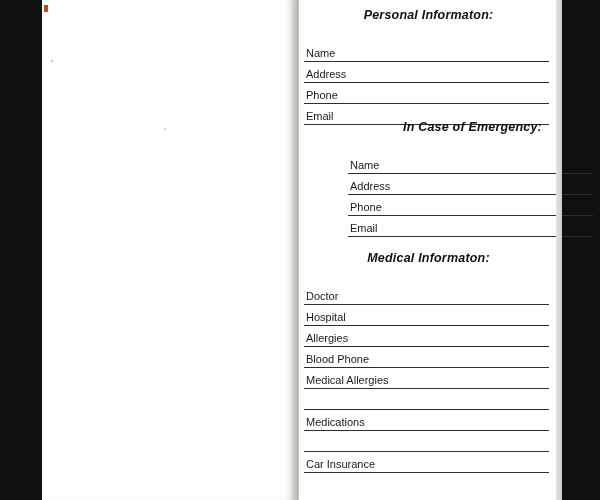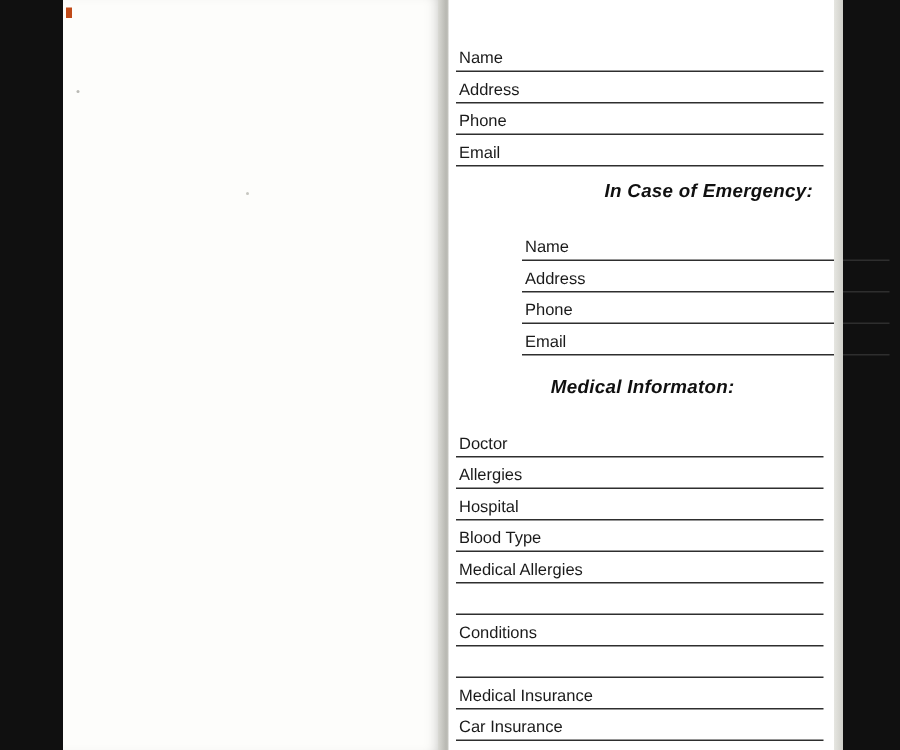--- a/index.html
+++ b/index.html
@@ -156,20 +156,21 @@
     <div class="speck2"></div>
   </div>
   <div class="left-margin-mark"></div>
 
   <div class="gutter"></div>
 
   <div class="right-page">
     <div class="form">
 
       <div class="sec" id="sec-personal">
+        <div class="section-title">Personal Informaton:</div>
         <div class="title-gap"></div>
         <div class="field">
           <span class="label">Name</span>
           <span class="rule"></span>
         </div>
         <div class="field">
           <span class="label">Address</span>
           <span class="rule"></span>
         </div>
         <div class="field">
@@ -204,47 +205,43 @@
       </div>
 
       <div class="sec" id="sec-medical">
         <div class="section-title">Medical Informaton:</div>
         <div class="title-gap"></div>
         <div class="field">
           <span class="label">Doctor</span>
           <span class="rule"></span>
         </div>
         <div class="field">
+          <span class="label">Hospital</span>
+          <span class="rule"></span>
+        </div>
+        <div class="field">
           <span class="label">Allergies</span>
           <span class="rule"></span>
         </div>
         <div class="field">
-          <span class="label">Hospital</span>
-          <span class="rule"></span>
-        </div>
-        <div class="field">
-          <span class="label">Blood Type</span>
+          <span class="label">Blood Phone</span>
           <span class="rule"></span>
         </div>
         <div class="field">
           <span class="label">Medical Allergies</span>
           <span class="rule"></span>
         </div>
         <div class="rule-only">
           <span class="rule"></span>
         </div>
         <div class="field">
-          <span class="label">Conditions</span>
+          <span class="label">Medications</span>
           <span class="rule"></span>
         </div>
         <div class="rule-only">
-          <span class="rule"></span>
-        </div>
-        <div class="field">
-          <span class="label">Medical Insurance</span>
           <span class="rule"></span>
         </div>
         <div class="field">
           <span class="label">Car Insurance</span>
           <span class="rule"></span>
         </div>
         <div class="rule-only">
           
         </div>
       </div>

